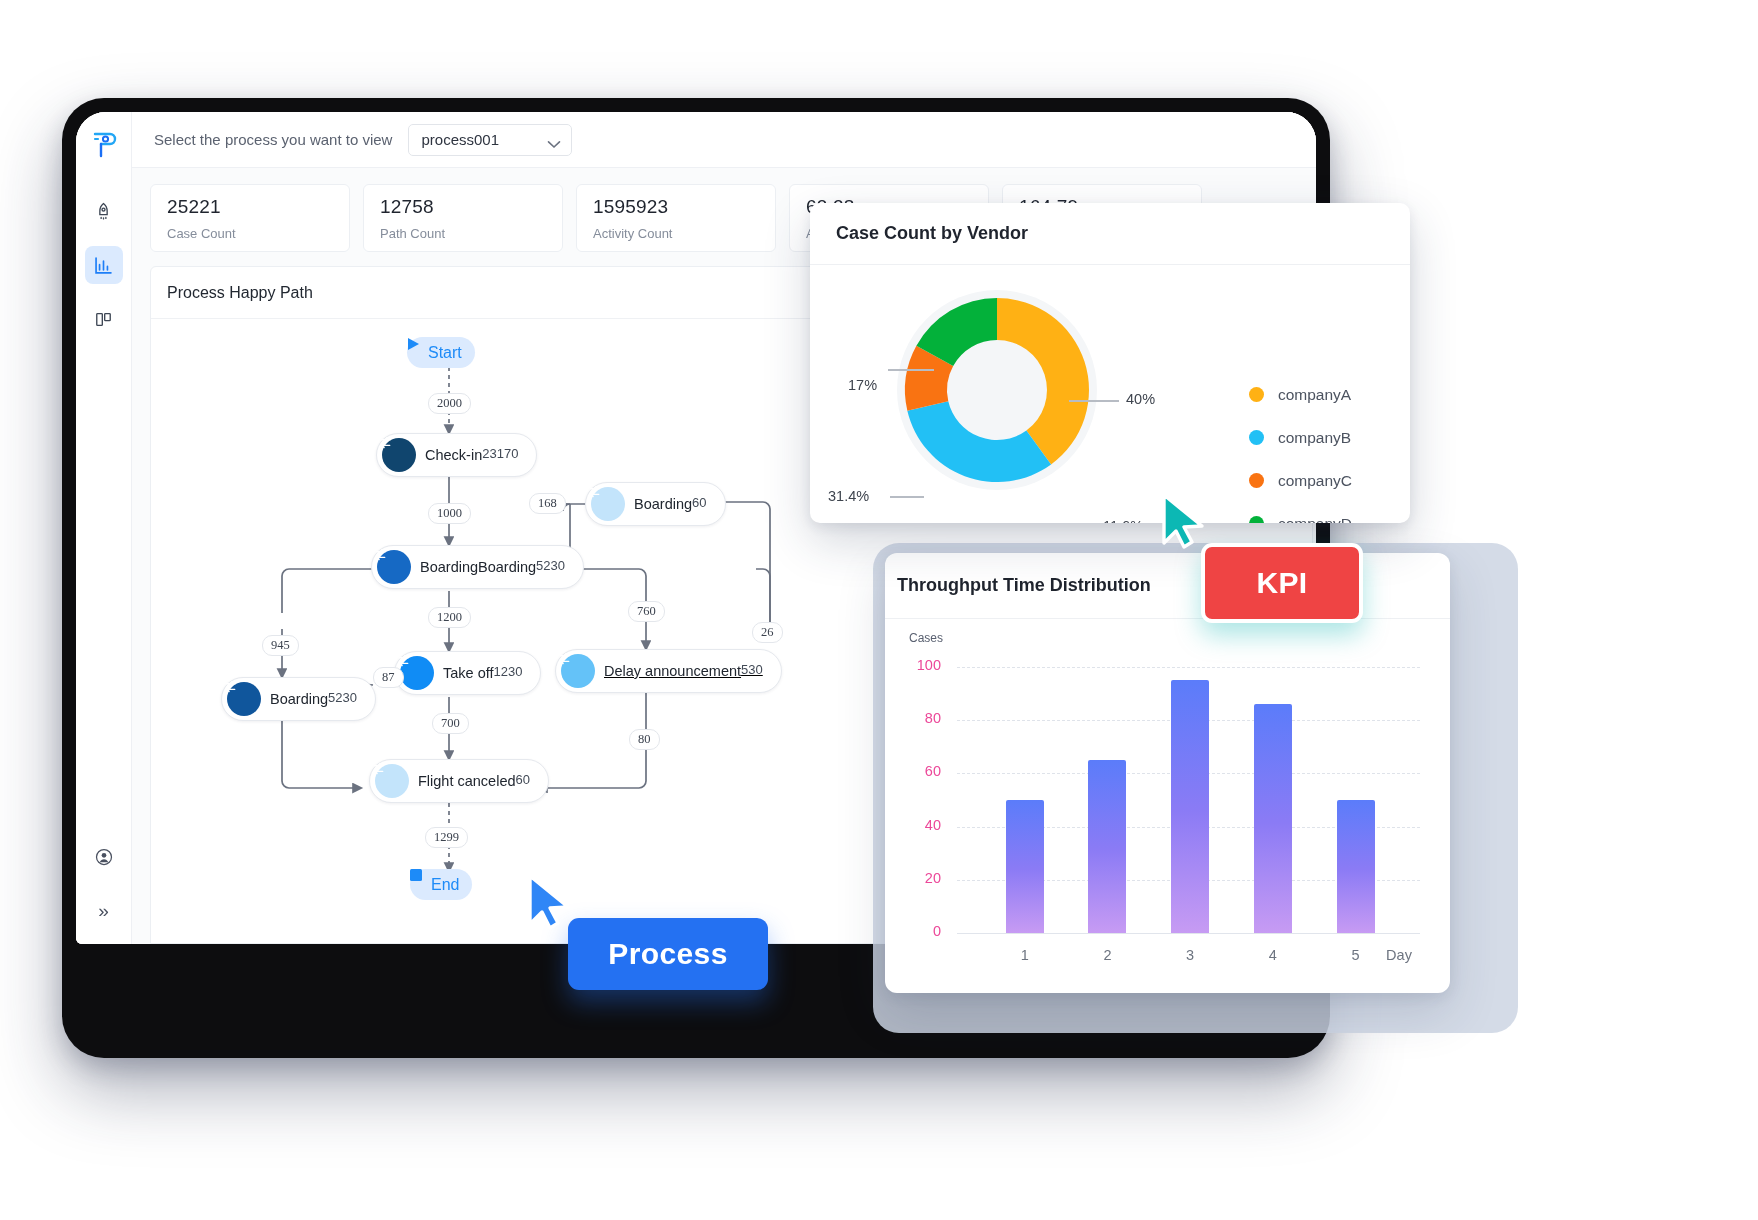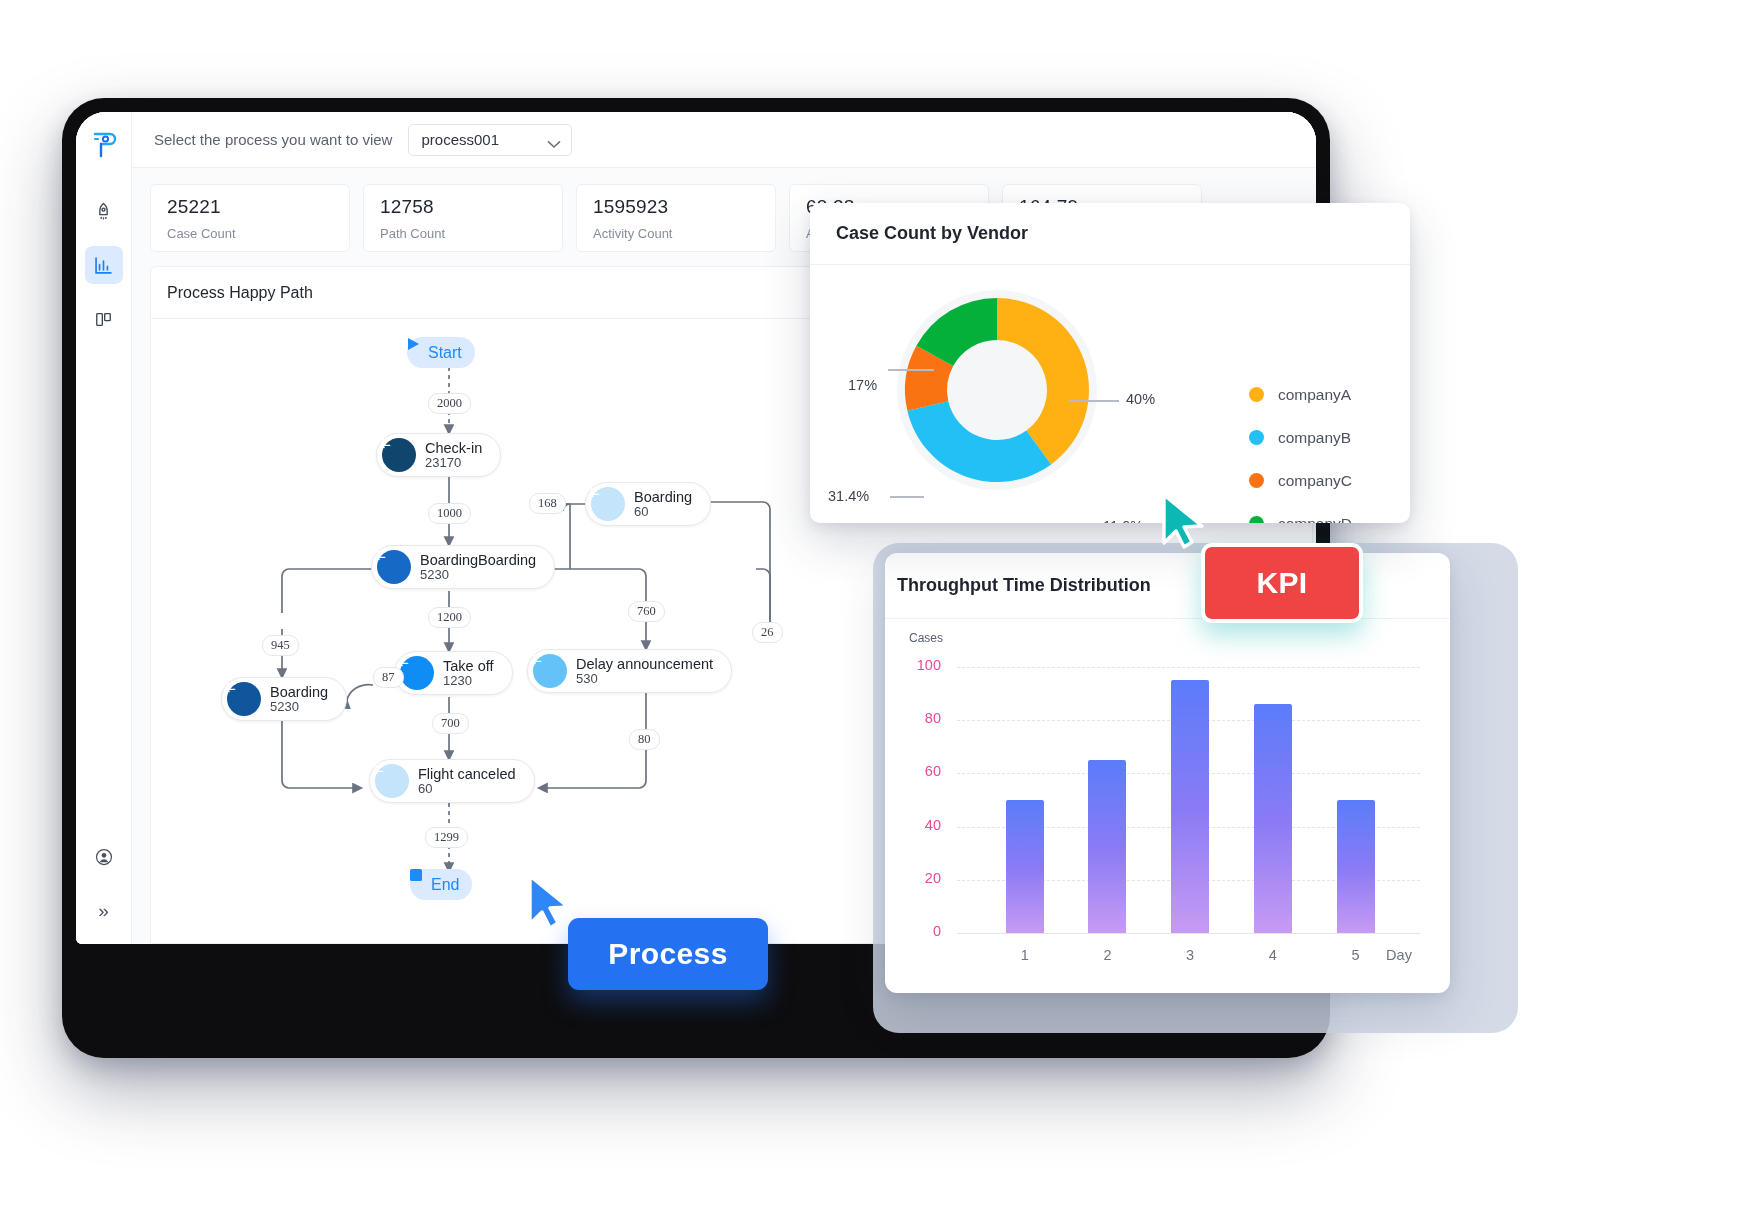--- a/index.html
+++ b/index.html
@@ -92,21 +92,21 @@
   .flow { position: absolute; inset: 0; }
   .flow svg { position: absolute; left: 0; top: 0; }
   .node {
     position: absolute; height: 44px; background: #fff;
     border: 1px solid #e6e9ee; border-radius: 23px;
     display: flex; align-items: center; padding: 0 18px 0 5px; gap: 9px;
     box-shadow: 0 1px 3px rgba(25,35,60,.07);
   }
   .node .bubble { width: 34px; height: 34px; border-radius: 50%; flex: 0 0 34px;
     display: flex; align-items: center; justify-content: center; }
-  .node .txt { display: flex; flex-direction: column; line-height: 1.12; }
+  .node .txt { display: flex; flex-direction: row; line-height: 1.12; }
   .node .nm { font-size: 14.5px; color: #20262f; white-space: nowrap; }
   .node .ct { font-size: 13px; color: #424a56; }
   .pill {
     position: absolute; height: 31px; padding: 0 13px; border-radius: 16px;
     background: #dbeafe; display: flex; align-items: center; gap: 8px;
     font-size: 16px; color: #1d8bf8;
   }
   .pill.end { background: #dbeafe; color: #1d8bf8; }
   .edgelbl {
     position: absolute; background: #fff; border: 1px solid #e4e7ec;
@@ -401,21 +401,21 @@
                     <path d="M6 8h11l-3-3"></path>
                       <path d="M18 16H7l3 3"></path>
                   </svg>
                 </span>
                 <span class="txt">
                   <span class="nm">Take off</span>
                   <span class="ct">1230</span>
                 </span>
               </div>
 
-              <div class="node" style="left:376px; top:330px;">
+              <div class="node" style="left:404px; top:330px;text-decoration:underline;">
                 <span class="bubble" style="background:#64c2f8;">
                   <svg width="17" height="17" viewBox="0 0 24 24" fill="none" stroke="#fff" stroke-width="2" stroke-linecap="round">
                     <path d="M6 8h11l-3-3"></path>
                       <path d="M18 16H7l3 3"></path>
                   </svg>
                 </span>
                 <span class="txt">
                   <span class="nm">Delay announcement</span>
                   <span class="ct">530</span>
                 </span>

